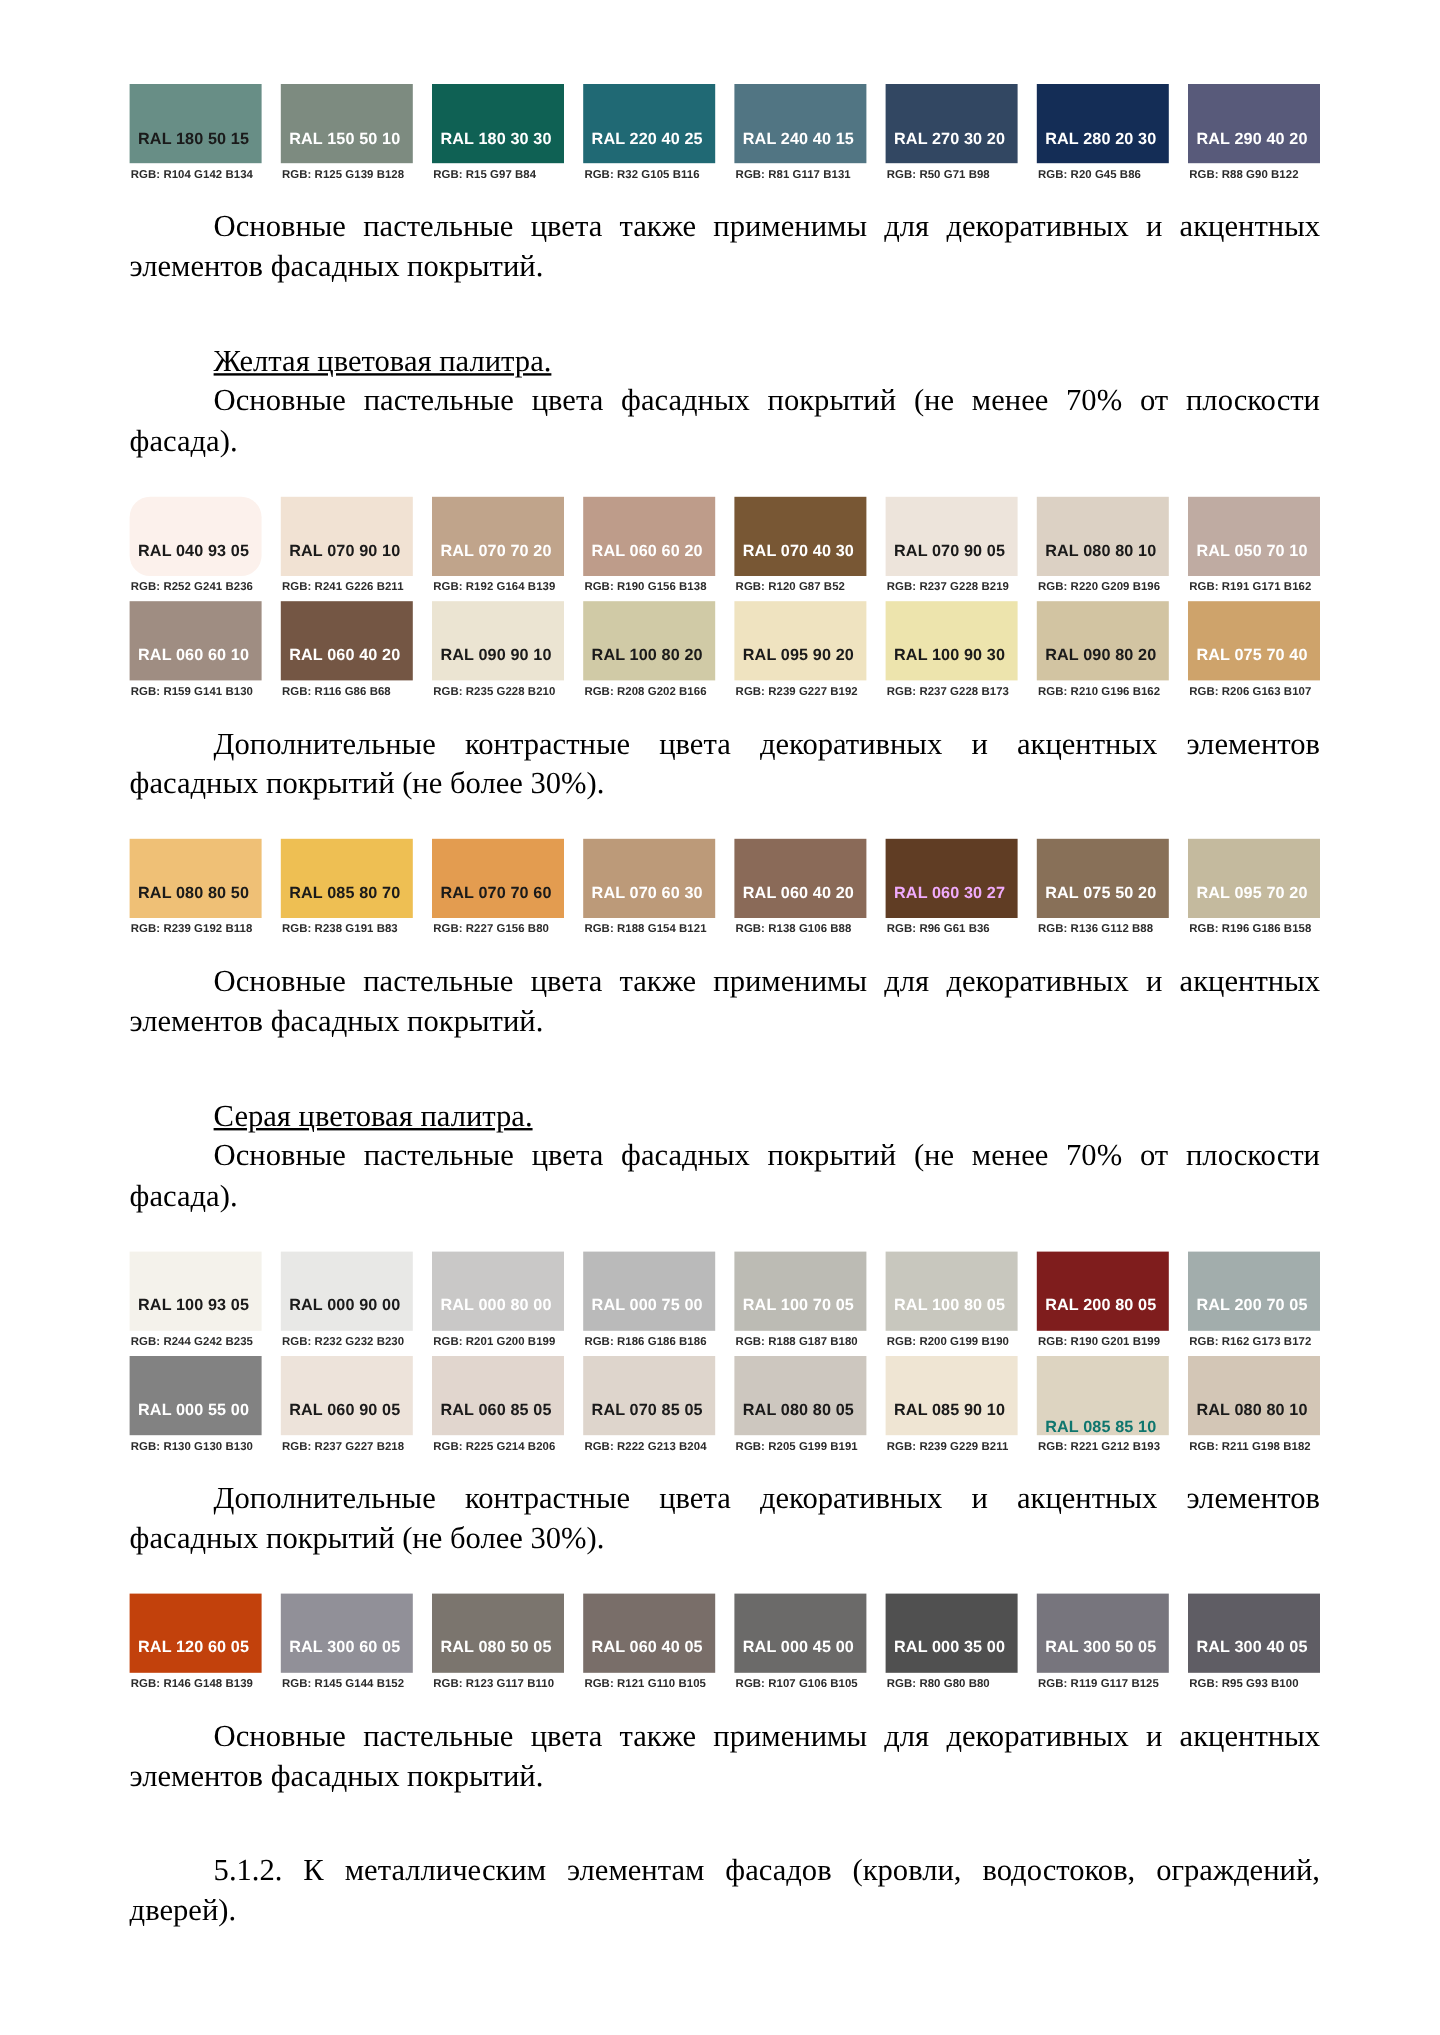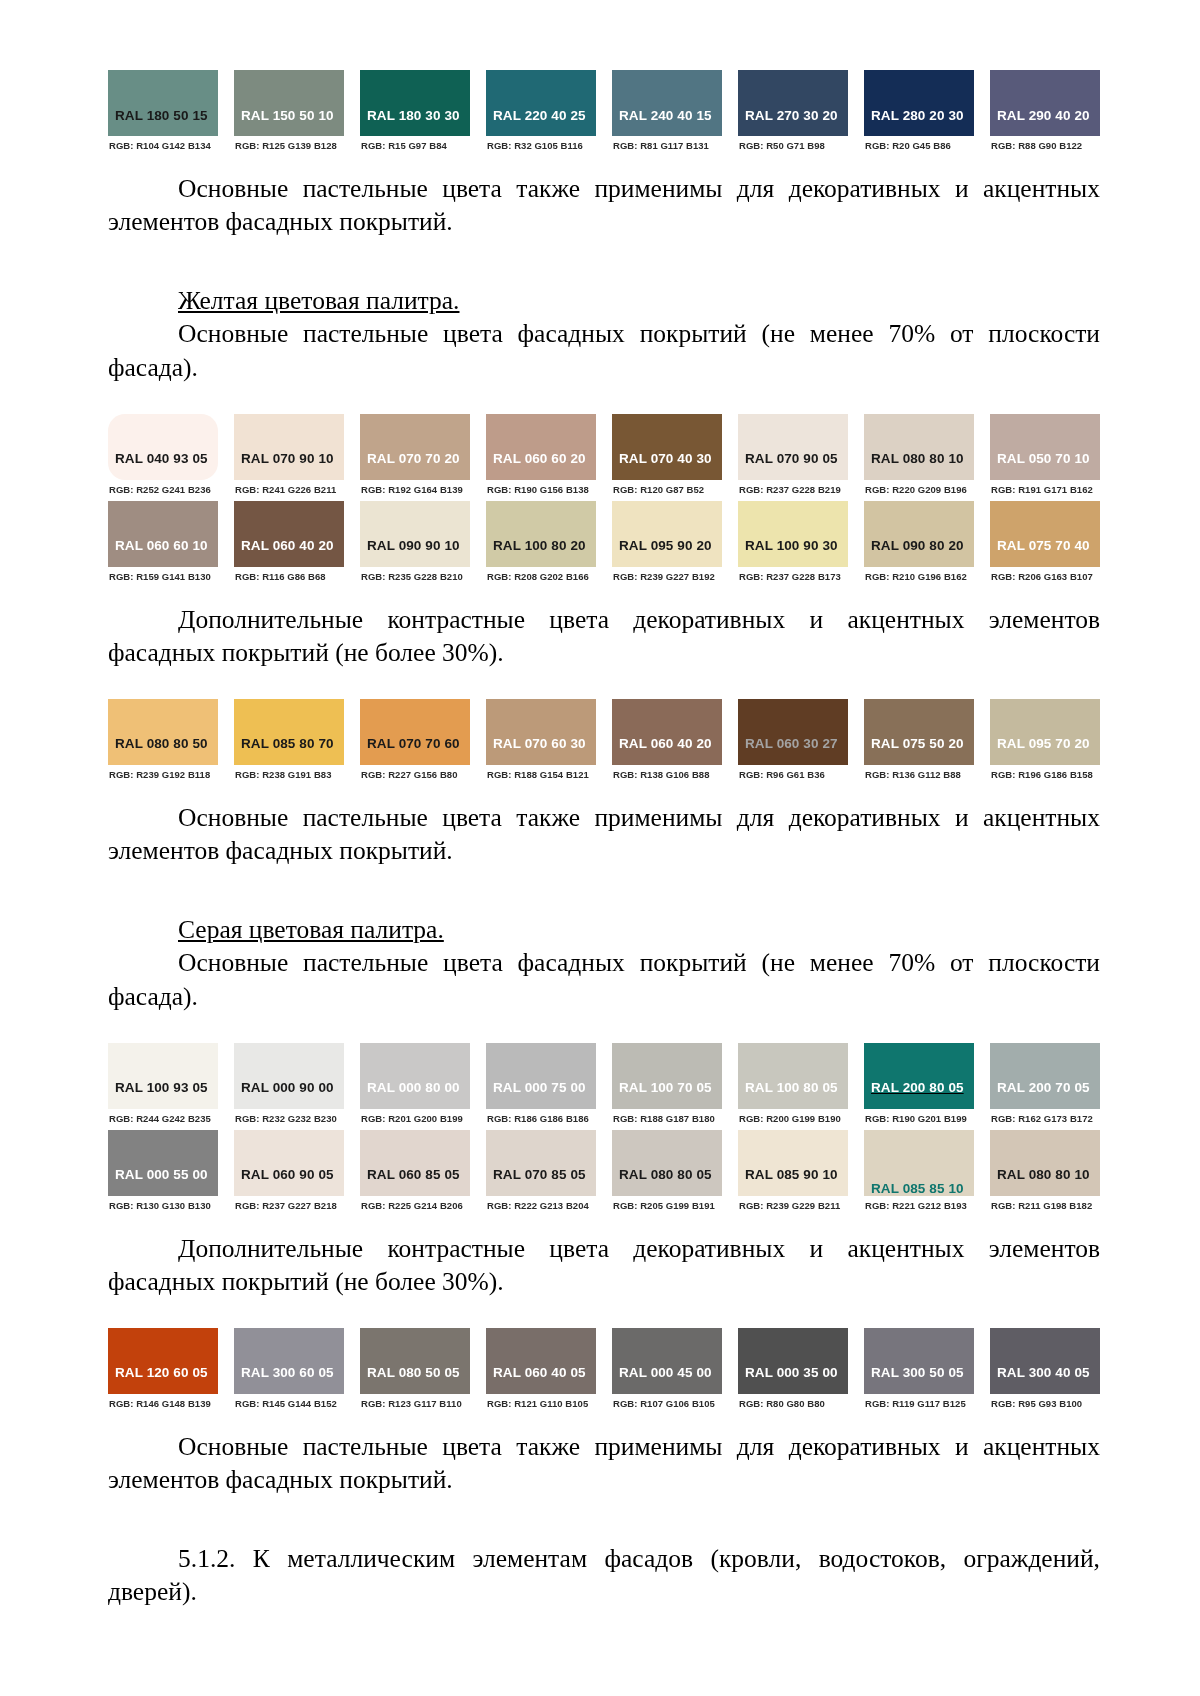--- a/index.html
+++ b/index.html
@@ -289,21 +289,21 @@
         <div class="swatch-rgb">RGB: R188 G154 B121</div>
       </div>
       <div class="swatch-cell">
         <div class="swatch-chip" style="background-color: rgb(138, 106, 88);">
           <span class="ral" style="color: rgb(255, 255, 255);">RAL 060 40 20</span>
         </div>
         <div class="swatch-rgb">RGB: R138 G106 B88</div>
       </div>
       <div class="swatch-cell">
         <div class="swatch-chip" style="background-color: rgb(96, 61, 36);">
-          <span class="ral" style="color: #a3a3a3;">RAL 060 30 27</span>
+          <span class="ral" style="color: #f0abfc;">RAL 060 30 27</span>
         </div>
         <div class="swatch-rgb">RGB: R96 G61 B36</div>
       </div>
       <div class="swatch-cell">
         <div class="swatch-chip" style="background-color: rgb(136, 112, 88);">
           <span class="ral" style="color: rgb(255, 255, 255);">RAL 075 50 20</span>
         </div>
         <div class="swatch-rgb">RGB: R136 G112 B88</div>
       </div>
       <div class="swatch-cell">
@@ -359,21 +359,21 @@
         </div>
         <div class="swatch-rgb">RGB: R188 G187 B180</div>
       </div>
       <div class="swatch-cell">
         <div class="swatch-chip" style="background-color: rgb(200, 199, 190);">
           <span class="ral" style="color: rgb(255, 255, 255);">RAL 100 80 05</span>
         </div>
         <div class="swatch-rgb">RGB: R200 G199 B190</div>
       </div>
       <div class="swatch-cell">
-        <div class="swatch-chip" style="background-color: #0f766e; text-decoration: underline;">
+        <div class="swatch-chip" style="background-color: #7f1d1d;">
           <span class="ral" style="color: rgb(255, 255, 255);">RAL 200 80 05</span>
         </div>
         <div class="swatch-rgb">RGB: R190 G201 B199</div>
       </div>
       <div class="swatch-cell">
         <div class="swatch-chip" style="background-color: rgb(162, 173, 172);">
           <span class="ral" style="color: rgb(255, 255, 255);">RAL 200 70 05</span>
         </div>
         <div class="swatch-rgb">RGB: R162 G173 B172</div>
       </div>

